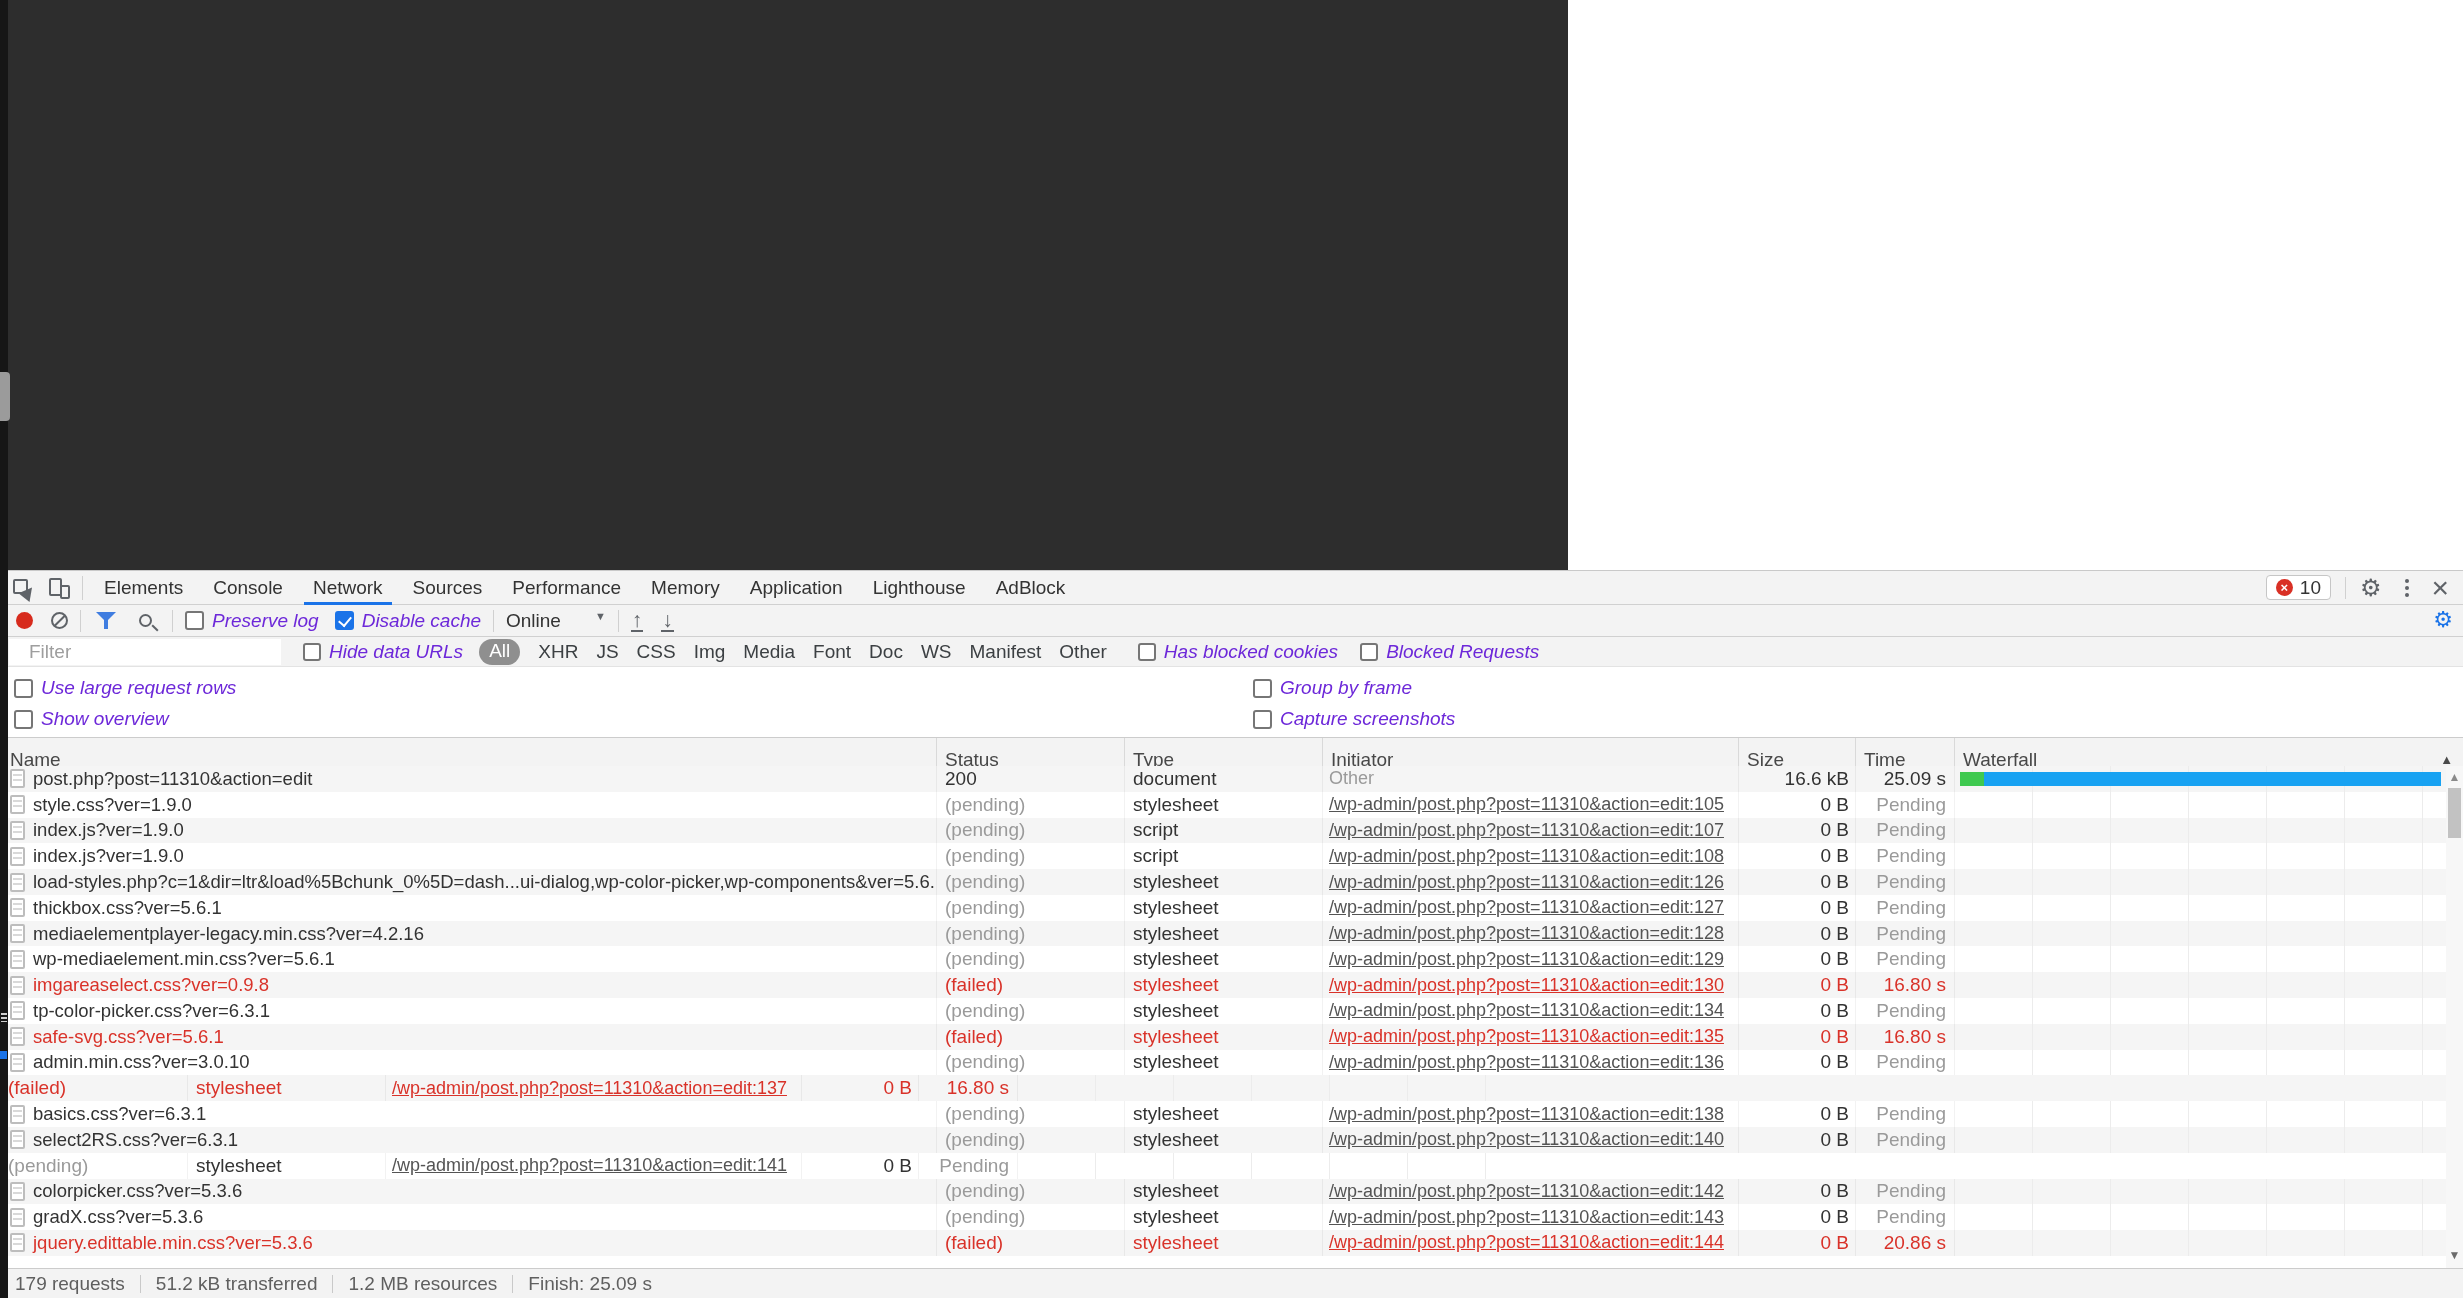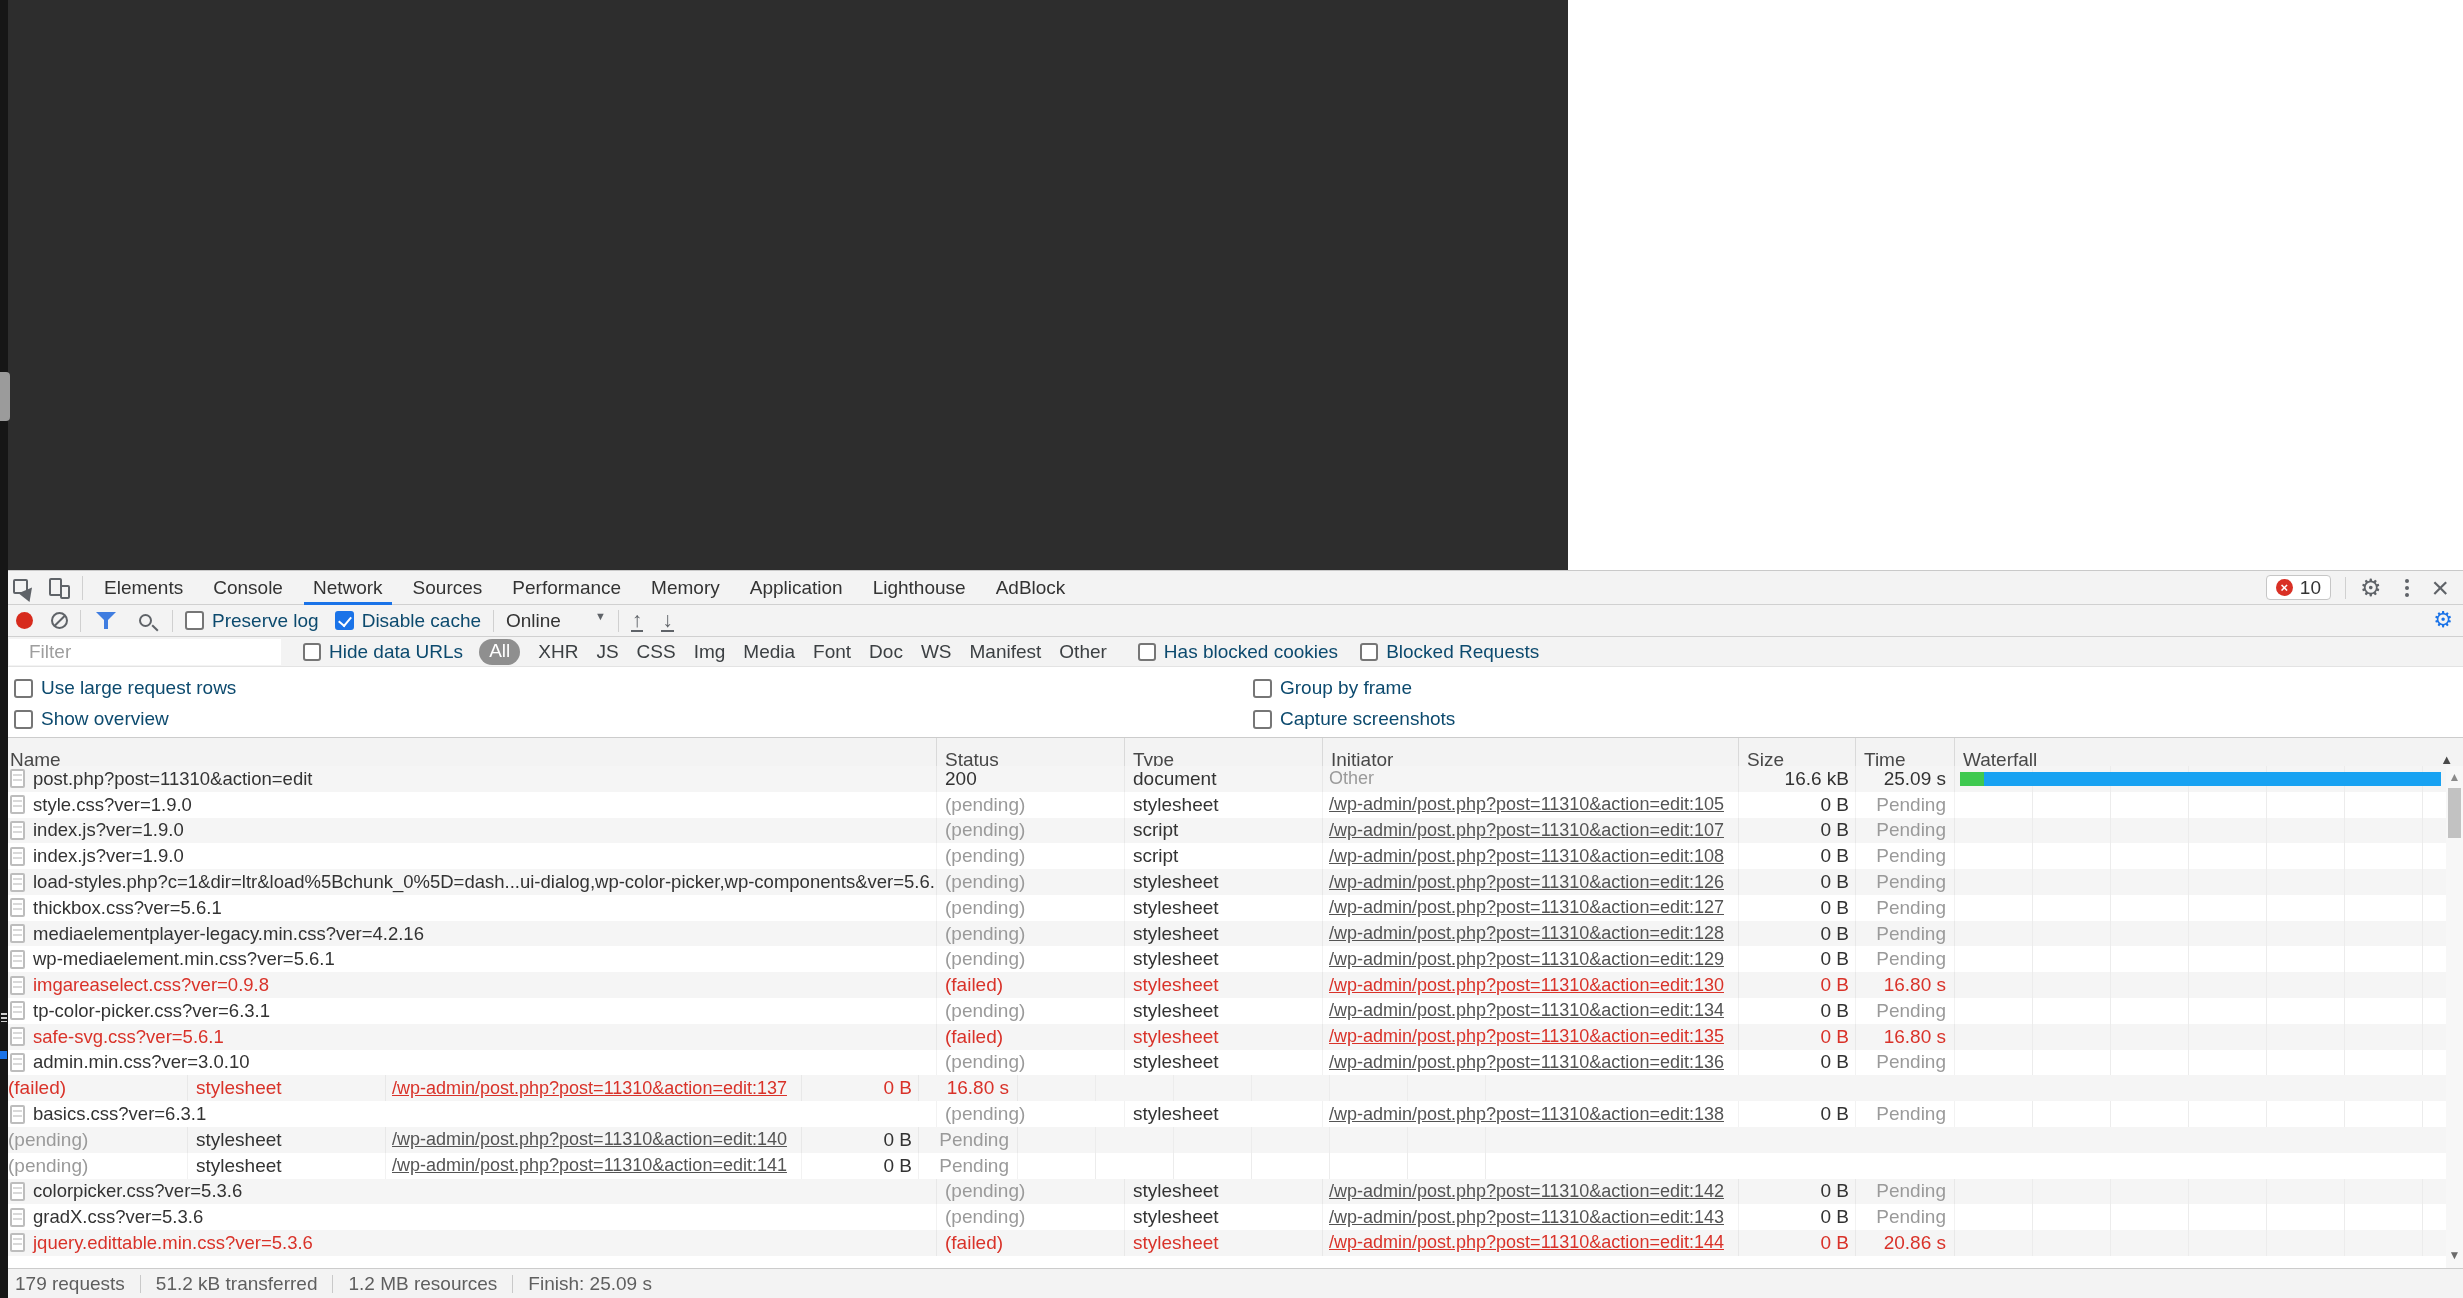--- a/index.html
+++ b/index.html
@@ -55,21 +55,21 @@
   .clear::after { content:""; position:absolute; left:-1px; top:5.5px; width:15px; height:2px; background:#5f6368; transform:rotate(-45deg); }
   .vsep { width:1px; height:22px; background:#d0d0d0; margin:0 12px; }
   .funnel { width:20px; height:17px; background:#3f7de0; margin:0 3px;
             clip-path:polygon(0 0,100% 0,60% 47%,60% 100%,40% 100%,40% 47%); cursor:pointer; }
   .search { width:13px; height:13px; border:2px solid #5f6368; border-radius:50%; position:relative; margin:0 8px 0 20px; cursor:pointer; }
   .search::after { content:""; position:absolute; left:10px; top:11px; width:8px; height:2px; background:#5f6368; transform:rotate(45deg); }
   .cbx { width:19px; height:19px; border:2px solid #767676; border-radius:3px; background:#fff; flex:none; cursor:pointer; }
   .cbx.on { background:#1a73e8; border-color:#1a73e8; position:relative; }
   .cbx.on::after { content:""; position:absolute; left:4px; top:1px; width:6px; height:10px;
                    border:solid #fff; border-width:0 2px 2px 0; transform:rotate(40deg); }
-  .cblabel { margin:0 0 0 8px; color:#0c4a6e; white-space:nowrap; cursor:default; }
+  .cblabel { margin:0 0 0 8px; color:#6d28d9; white-space:nowrap; cursor:default;font-style:italic; }
   .throttle { display:flex; align-items:flex-start; cursor:pointer; }
   .caret { font-size:11px; color:#5f6368; margin-left:34px; }
   .harr { font-size:21px; font-weight:bold; color:#5f6368; line-height:20px; border-bottom:2px solid #5f6368;
           padding:0 1px; cursor:pointer; }
   .gearblue { position:absolute; right:10px; top:4px; font-size:22px; color:#1a73e8; cursor:pointer; line-height:1; }
 
   
   .filterbar { position:absolute; left:0; top:67px; width:100%; height:30px; background:#f3f3f3;
                border-bottom:1px solid #e3e3e3; }
   .finput { position:absolute; left:9px; top:2px; width:272px; height:26px; background:#fff; border:none;
@@ -570,20 +570,24 @@
           </div>
           <div class="cell c-size">
             <span class="sz">0 B</span>
           </div>
           <div class="cell c-time">
             <span class="tm gray">Pending</span>
           </div>
           <div class="cell c-wf"></div>
         </div>
         <div class="row even pending">
+          <div class="cell c-name">
+            <span class="docicon"></span>
+            <span class="nm">select2RS.css?ver=6.3.1</span>
+          </div>
           <div class="cell c-status">
             <span class="st gray">(pending)</span>
           </div>
           <div class="cell c-type">
             <span class="ty">stylesheet</span>
           </div>
           <div class="cell c-init">
             <span class="initlink">/wp-admin/post.php?post=11310&amp;action=edit:140</span>
           </div>
           <div class="cell c-size">

